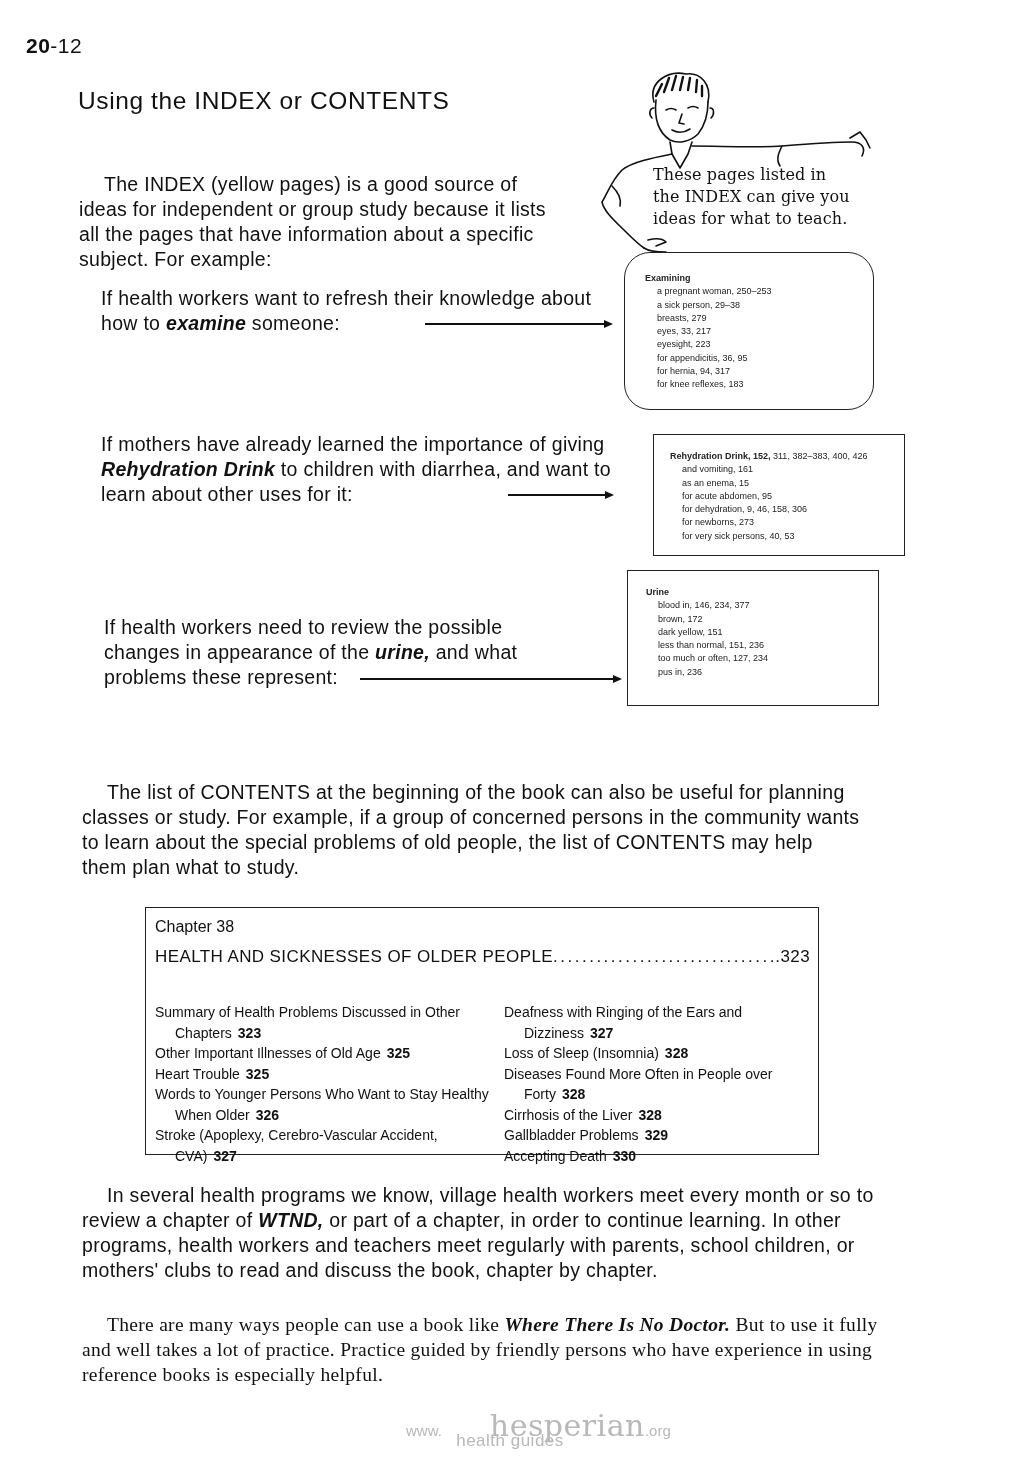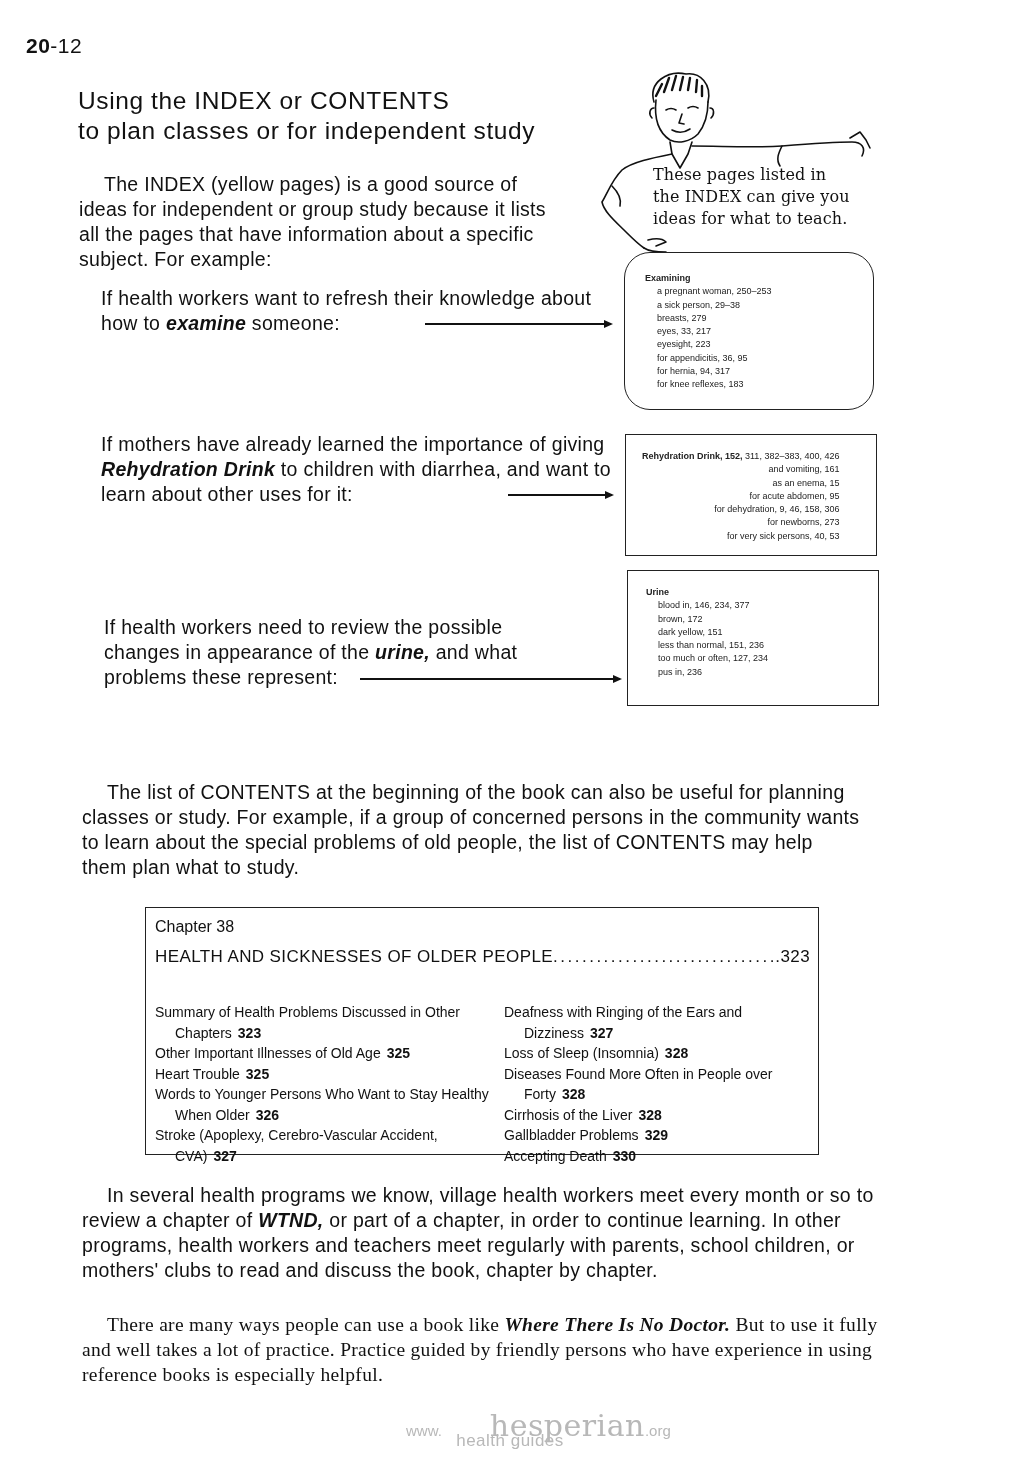--- a/index.html
+++ b/index.html
@@ -15,21 +15,21 @@
   #ex1{left:101px;top:286px;width:500px;}
   #ex2{left:101px;top:432px;width:510px;}
   #ex3{left:104px;top:615px;width:460px;}
   .arrow{position:absolute;height:1.5px;background:#111;}
   .arrow::after{content:"";position:absolute;right:-2px;top:-3.5px;border-left:9px solid #111;border-top:4px solid transparent;border-bottom:4px solid transparent;}
   .index-box{position:absolute;border:1.5px solid #222;background:#fff;font-size:9px;line-height:13.3px;color:#222;}
   .index-box .head{font-weight:bold;}
   .index-box .sub{padding-left:12px;}
   #box1{left:624px;top:252px;width:248px;height:156px;border-radius:26px;}
   #box1 .inner{position:absolute;left:20px;top:19px;}
-  #box2{left:625px;top:434px;width:250px;height:120px;text-align:right;}
+  #box2{left:653px;top:434px;width:250px;height:120px;}
   #box2 .inner{position:absolute;left:16px;top:15px;}
   #box3{left:627px;top:570px;width:250px;height:134px;}
   #box3 .inner{position:absolute;left:18px;top:15px;}
   #figure{left:582px;top:62px;width:300px;height:200px;}
   #bubble{left:653px;top:164px;font-family:"DejaVu Serif",serif;font-size:16px;line-height:22px;letter-spacing:0.1px;}
   #contents-intro{left:82px;top:780px;width:780px;text-indent:25px;}
   #contents-box{left:145px;top:907px;width:672px;height:246px;border:1.5px solid #222;}
   #chapter-label{left:9px;top:10px;font-size:16px;}
   #chapter-title{left:9px;top:39px;width:655px;font-size:17px;letter-spacing:0.4px;white-space:nowrap;display:flex;}
   #chapter-title .dots{flex:1;overflow:hidden;letter-spacing:2.5px;}
@@ -47,21 +47,20 @@
   #footer .org{font-size:15px;}
   #footer .tag{font-size:17px;margin-top:-12px;letter-spacing:0.5px;}
 </style>
 </head>
 <body>
 
 <div id="page-num" class="abs"><b>20</b><span>-12</span></div>
 
 <h1 id="title" class="abs">
   <span>Using the INDEX or CONTENTS</span><br>
-  <span>to plan classes or for independent study</span>
 </h1>
 
 <div id="intro" class="abs body-text">
     <div class="indent" style="text-indent:25px;padding-left:0">The INDEX (yellow pages) is a good source of ideas for independent or group study because it lists all the pages that have information about a specific subject. For example:</div>
   </div>
 
 <svg id="figure" class="abs" viewBox="0 0 300 200">
   <g fill="none" stroke="#111" stroke-width="1.6" stroke-linecap="round" stroke-linejoin="round">
 
     <path d="M72 40 C66 20 86 8 104 12 C118 10 130 22 126 40"></path>

